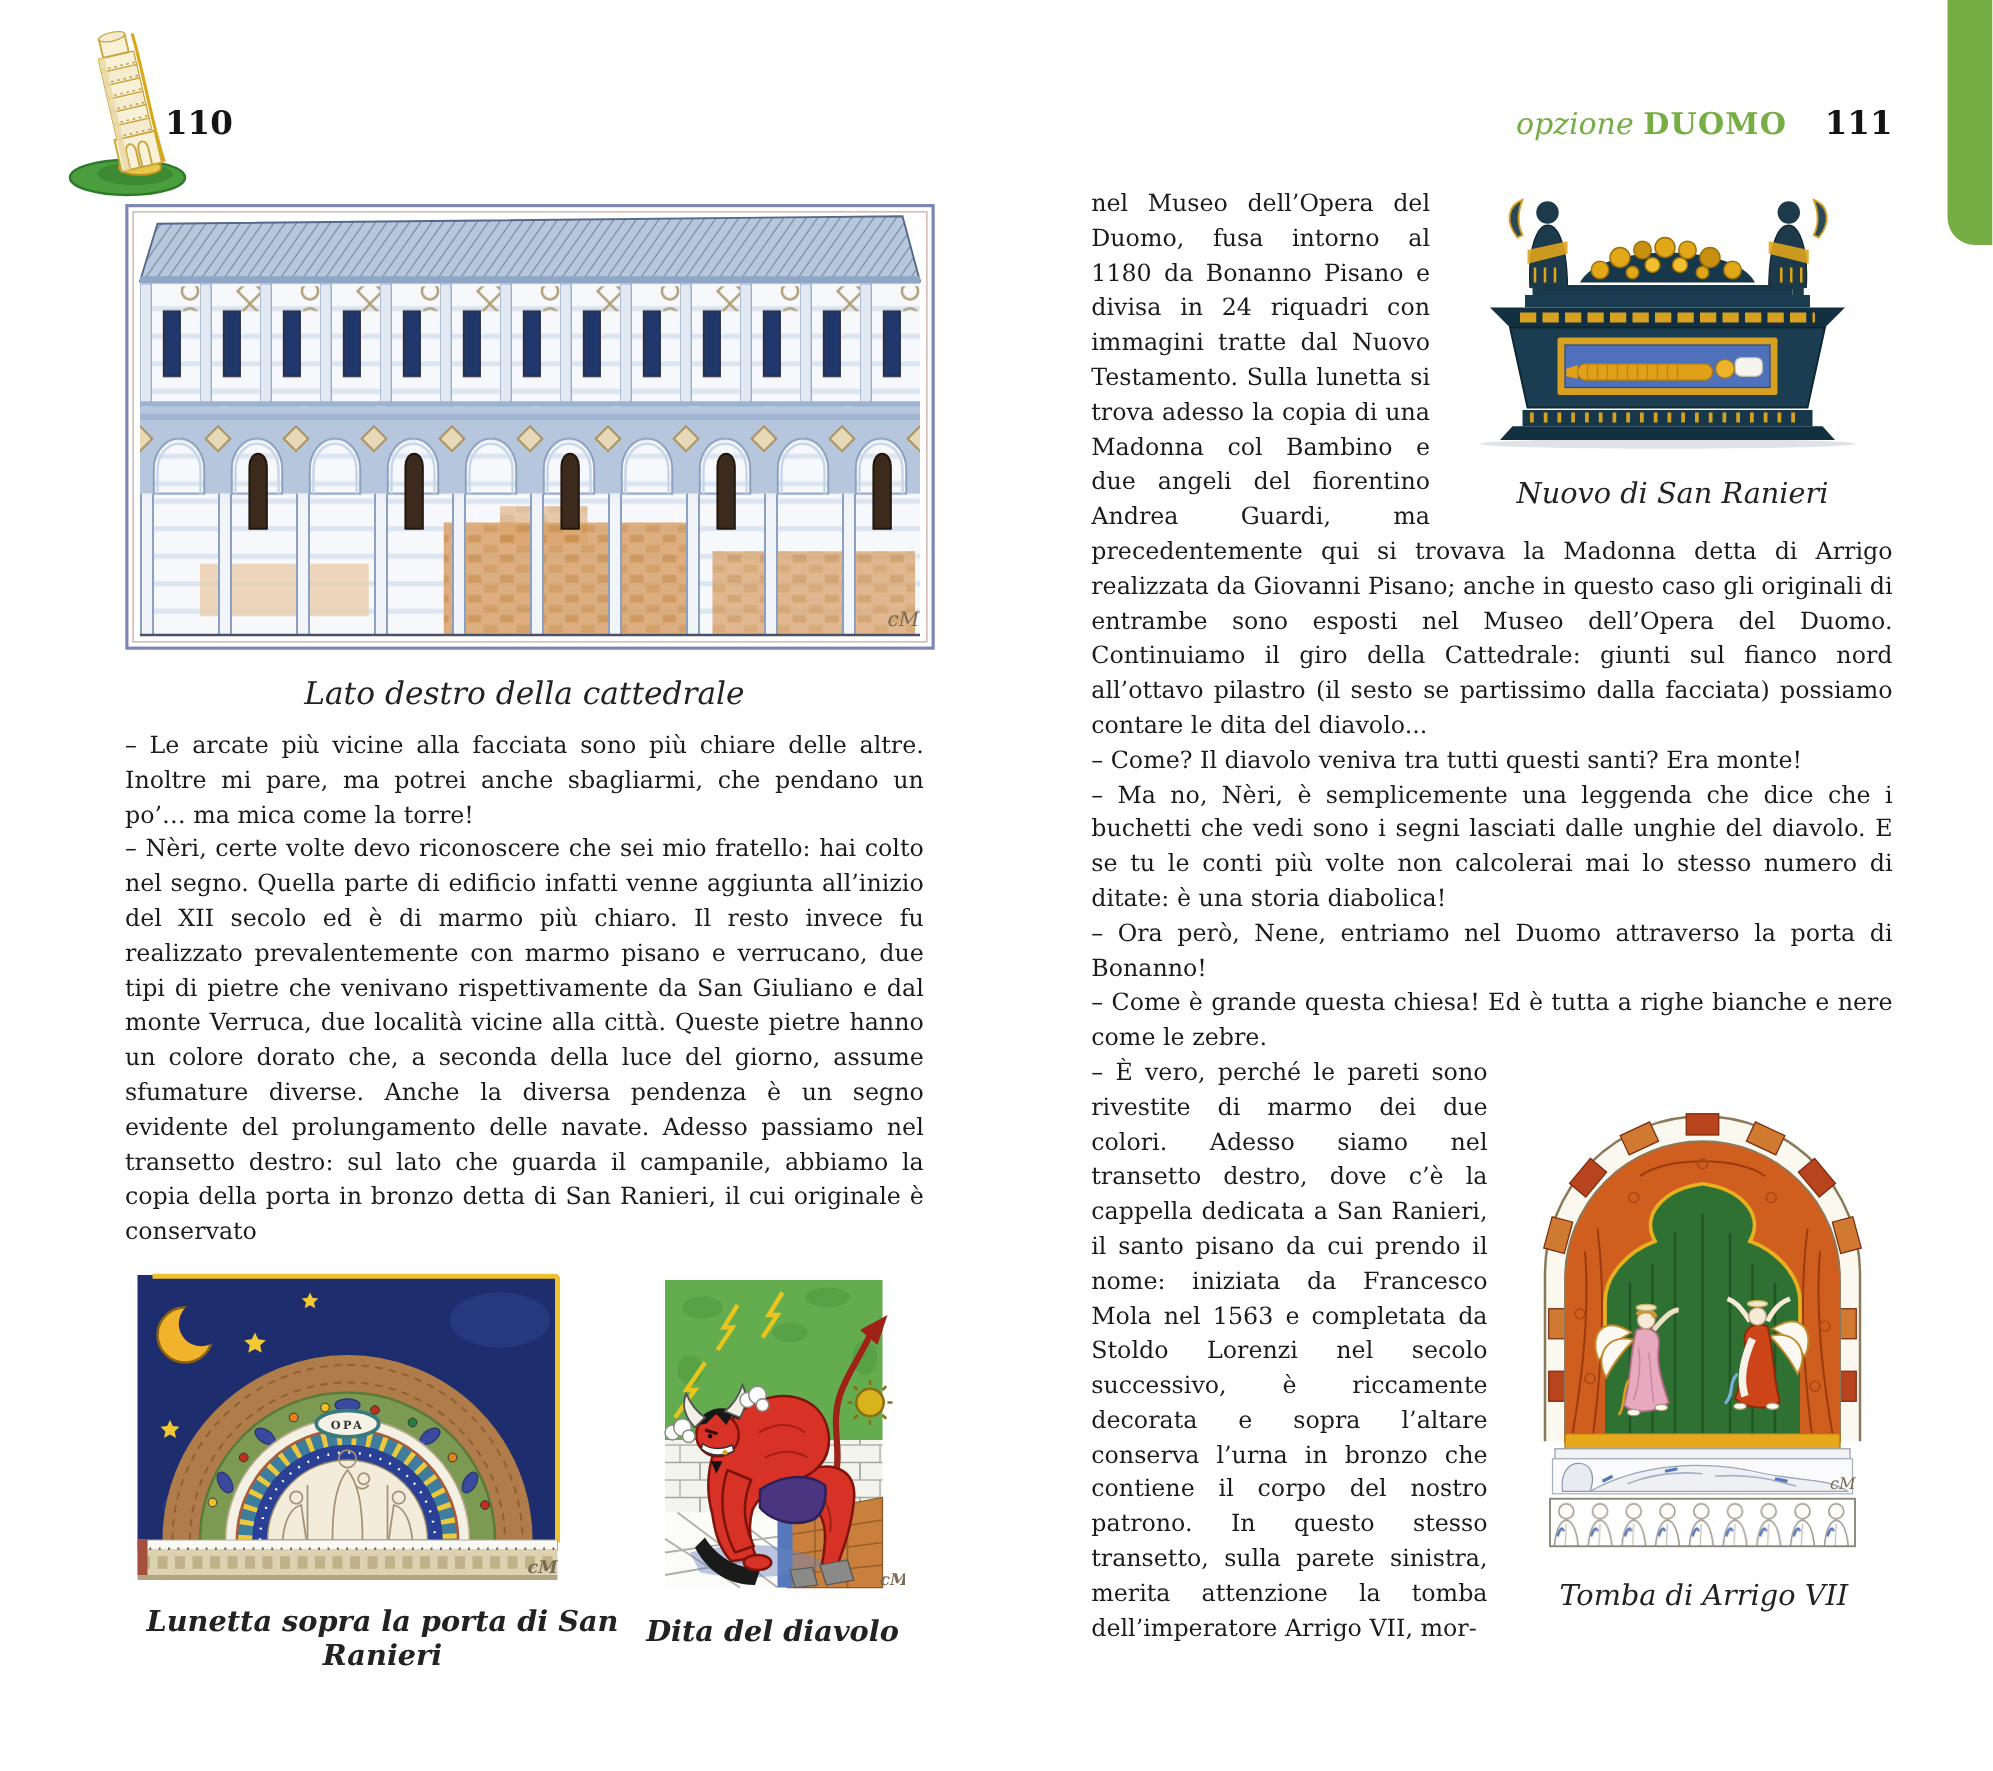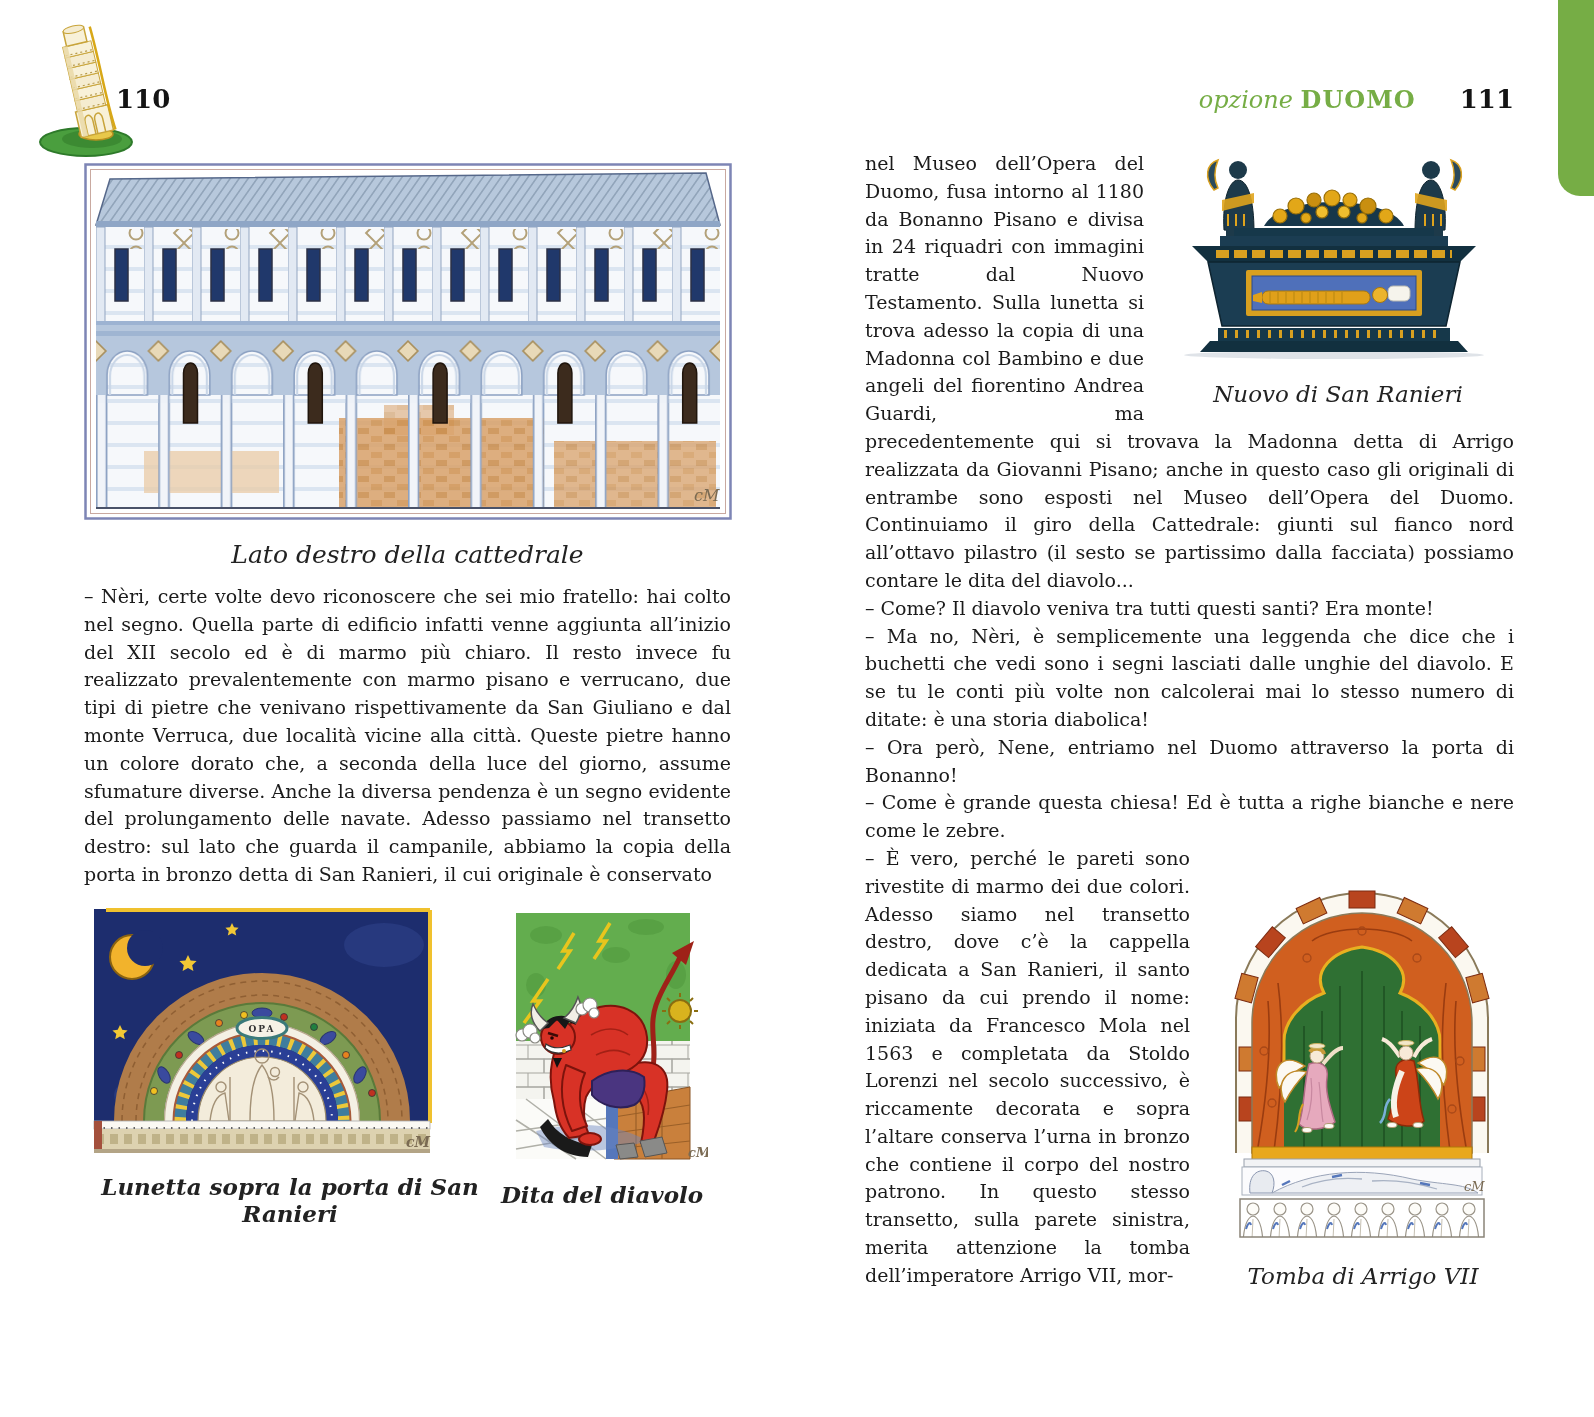--- a/index.html
+++ b/index.html
@@ -2,33 +2,33 @@
 <html><head>
 <meta charset="utf-8">
 <style>
   * { margin:0; padding:0; box-sizing:border-box; }
   html,body { width:1594px; height:1417px; background:#ffffff; overflow:hidden;
               font-family:"DejaVu Serif", serif; color:#1b1b1b; }
   .book { position:relative; width:1594px; height:1417px; display:flex; }
   .green-bar { position:absolute; right:0; top:0; width:36px; height:196px;
                background:#76ad45; border-bottom-left-radius:22px; z-index:5; }
   .page { position:relative; width:797px; height:1417px; overflow:hidden; }
-  .page-left  { padding:163px 66px 0 84px; }
+  .page-left  { padding:163px 66px 0 84px;margin-left:16px; }
   .page-right { padding:150px 80px 0 68px; }
 
   
   .tower-logo { position:absolute; left:36px; top:10px; }
   .pagenum { font-weight:bold; font-size:26px; color:#141414; }
   .pagenum-left  { position:absolute; left:116px; top:84px; }
   .ltitle { position:absolute; left:84px; top:86px; width:648px; text-align:center;
             font-size:24px; white-space:nowrap; }
   .brand { color:#c0281e; letter-spacing:1px; }
   .subtitle { font-style:italic; }
   .rheader { position:absolute; top:84px; left:68px; right:80px; display:flex;
-             justify-content:flex-end; align-items:baseline; gap:44px; }
+             justify-content:flex-end; align-items:baseline; gap:30px; }
   .section { color:#76ad45; font-size:24px; white-space:nowrap; }
   .section .pre { font-style:italic; }
   .section .nm  { font-weight:bold; letter-spacing:1px; }
 
   
   figure { margin:0; }
   figcaption { text-align:center; font-style:italic; font-size:23px; color:#222;
                margin-top:14px; }
   .cathedral-fig figcaption { font-size:25px; margin-top:16px; }
 
@@ -148,20 +148,21 @@
         <use href="#dwin" transform="translate(356.1,198)"></use>
         <use href="#dwin" transform="translate(480.9,198)"></use>
         <use href="#dwin" transform="translate(605.7,198)"></use>
         <line x1="12" y1="345" x2="636" y2="345" stroke="#4a5268" stroke-width="2"></line>
         <text x="610" y="338" font-size="16" font-style="italic" fill="#7a6a52">cM</text>
       </svg>
       <figcaption>Lato destro della cattedrale</figcaption>
     </figure>
 
     <div class="bodytext">
+      <p>– Le arcate più vicine alla facciata sono più chiare delle altre. Inoltre mi pare, ma potrei anche sbagliarmi, che pendano un po’… ma mica come la torre!</p>
       <p>– Nèri, certe volte devo riconoscere che sei mio fratello: hai colto nel segno. Quella parte di edificio infatti venne aggiunta all’inizio del XII secolo ed è di marmo più chiaro. Il resto invece fu realizzato prevalentemente con marmo pisano e verrucano, due tipi di pietre che venivano rispettivamente da San Giuliano e dal monte Verruca, due località vicine alla città. Queste pietre hanno un colore dorato che, a seconda della luce del giorno, assume sfumature diverse. Anche la diversa pendenza è un segno evidente del prolungamento delle navate. Adesso passiamo nel transetto destro: sul lato che guarda il campanile, abbiamo la copia della porta in bronzo detta di San Ranieri, il cui originale è conservato</p>
     </div>
 
     <div class="figrow">
       <figure class="lunetta-fig">
         <svg width="356" height="250" viewBox="0 0 356 250">
           <rect x="10" y="4" width="336" height="214" fill="#1d2d6e"></rect>
           <ellipse cx="300" cy="40" rx="40" ry="22" fill="#27397e"></ellipse>
           <ellipse cx="60" cy="190" rx="30" ry="18" fill="#27397e"></ellipse>
           <path d="M22,5 H346 M346,5 V218" fill="none" stroke="#f0c12e" stroke-width="4"></path>

